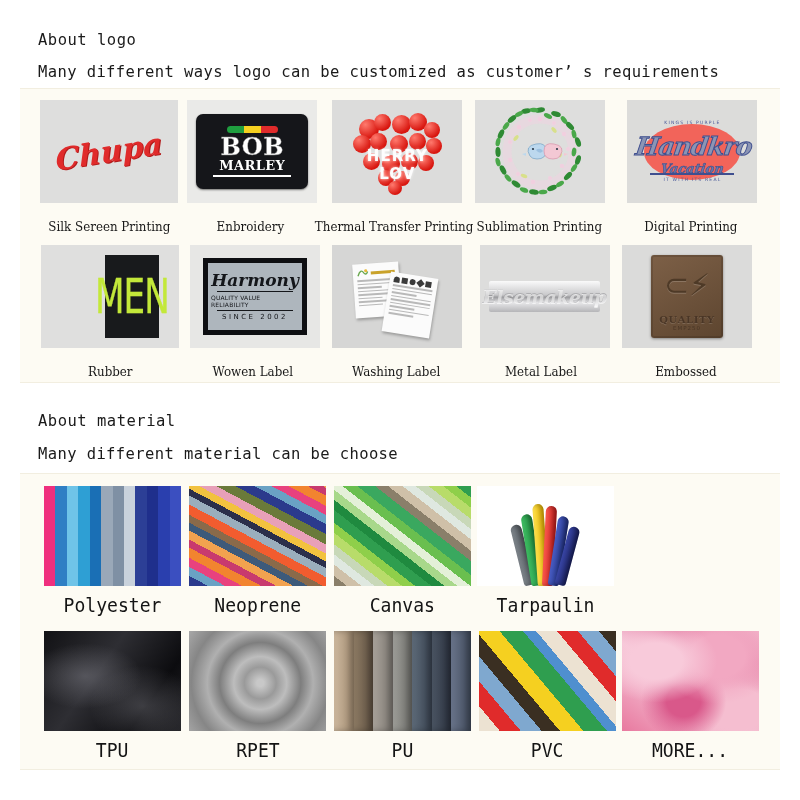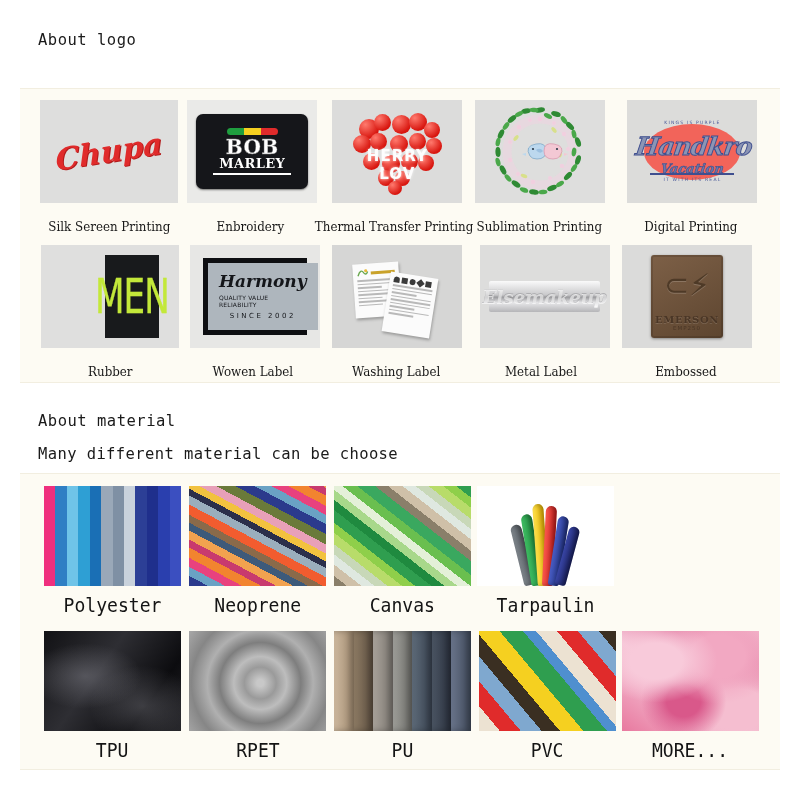--- a/index.html
+++ b/index.html
@@ -67,21 +67,21 @@
   }
 
   .tx-bob { background:#eaeae8; display:flex; align-items:center; justify-content:center; }
   .bob-patch {
     width: 86%; height: 72%; background:#15161a; border-radius:7px;
     display:flex; flex-direction:column; align-items:center; justify-content:center;
     box-shadow: 0 1px 2px rgba(0,0,0,.5); position:relative;
   }
   .rasta { width:46%; height:7px; border-radius:4px; overflow:hidden; display:flex; margin-bottom:2px; }
   .rasta i { flex:1; height:100%; }
-  .bob-t1 { font-family:"DejaVu Serif","Liberation Serif",serif; font-weight:bold; font-size:20px;
+  .bob-t1 { font-family:"DejaVu Serif","Liberation Serif",serif; font-weight:bold; font-size:24px;
     color:#fff; letter-spacing:0.5px; line-height:1; -webkit-text-stroke:0.4px #8a8a8a;}
   .bob-t2 { font-family:"DejaVu Serif","Liberation Serif",serif; font-weight:bold; font-size:13px;
     color:#fff; letter-spacing:0.4px; line-height:1.15; }
   .bob-bar { width:70%; height:2px; background:#fff; margin-top:2px; }
 
   .tx-cherry { background:#dcdcdb; display:flex; align-items:center; justify-content:center; position:relative; }
   .cherry-heart { position:relative; width:74%; height:80%; }
   .cberry { position:absolute; border-radius:50%; background: radial-gradient(circle at 32% 28%, #ff7a6e, #d8160f 70%); }
   .cherry-label {
     position:absolute; top:44%; left:0; width:100%; text-align:center;
@@ -94,21 +94,21 @@
   .tx-hand { background:#dcdcda; display:flex; align-items:center; justify-content:center; }
 
   .tx-men { background:#dfdfde; display:flex; align-items:center; justify-content:center;padding-left:44px; }
   .men-patch { width:58%; height:80%; background:#181a1c; display:flex; align-items:center; justify-content:center; }
   .men-word { font-family:"DejaVu Sans","Liberation Sans",sans-serif; font-size:36px;
     color:#c3e83a; letter-spacing:-1px; transform: scaleY(1.35) scaleX(0.95); -webkit-text-stroke:0.2px #c3e83a; }
 
   .tx-woven { background:#e7e7e5; display:flex; align-items:center; justify-content:center; }
   .woven-frame { width:80%; height:74%; background:#0e0f12; padding:5px; display:flex; }
   .woven-in { flex:1; background:#aeb6bd; display:flex; flex-direction:column;
-    align-items:center; justify-content:center; gap:2px; padding:11px; }
+    align-items:center; justify-content:center; gap:2px; padding:3px; }
   .woven-t1 { font-family:"DejaVu Serif","Liberation Serif",serif; font-style:italic; font-weight:bold;
     font-size:17px; color:#14161a; line-height:1; }
   .woven-rule { width:86%; height:1px; background:#14161a; }
   .woven-t2 { font-family:"DejaVu Sans","Liberation Sans",sans-serif; font-size:6px;
     color:#14161a; letter-spacing:0.2px; }
   .woven-t3 { font-family:"DejaVu Sans","Liberation Sans",sans-serif; font-size:7px;
     color:#14161a; letter-spacing:2.5px; }
 
   .tx-metal { background:#dddddc; display:flex; align-items:center; justify-content:center; }
   .metal-bar { width:86%; height:30%; display:flex; align-items:center; justify-content:center;
@@ -152,20 +152,21 @@
     box-shadow: inset -3px 0 5px rgba(0,0,0,.3); }
   .pu-rolls { display:flex; width:100%; height:100%; }
   .pu-rolls i { flex:1; height:100%; box-shadow: inset -4px 0 6px rgba(0,0,0,.28); }
 </style>
 </head>
 <body>
 
 <div class="page">
 
   <div style="position:absolute; left:38px; top:31px;" class="heading">About logo</div>
+  <div style="position:absolute; left:38px; top:63px;" class="subheading">Many different ways logo can be customized as customer’ s requirements</div>
 
   <div class="section-band" style="position:absolute; left:20px; top:88px; width:760px; height:295px;">
 
     <div class="grid-row" style="position:absolute; left:20px; top:11px; width:720px;">
 
       <div class="cell" style="width:140px; margin-right:3px;">
         <div class="thumb tx-chupa" style="width:138px; height:103px;">
           <div class="chupa-word">Chupa</div>
         </div>
         <div class="caption-serif" style="margin-top:15px;">Silk Sereen Printing</div>
@@ -381,21 +382,21 @@
             <div class="metal-word">Elsemakeup</div>
           </div>
         </div>
         <div class="caption-serif" style="margin-top:15px;">Metal Label</div>
       </div>
 
       <div class="cell" style="width:140px;">
         <div class="thumb tx-emb" style="width:130px; height:103px; margin-left:2px;">
           <div class="emb-patch">
             <div class="emb-mark">⊂⚡</div>
-            <div class="emb-t1">EMERSON</div>
+            <div class="emb-t1">QUALITY</div>
             <div class="emb-t2">EMP250</div>
           </div>
         </div>
         <div class="caption-serif" style="margin-top:15px;">Embossed</div>
       </div>
     </div>
   </div>
 
   <div style="position:absolute; left:38px; top:412px;" class="heading">About material</div>
   <div style="position:absolute; left:38px; top:445px;" class="subheading">Many different material can be choose</div>

